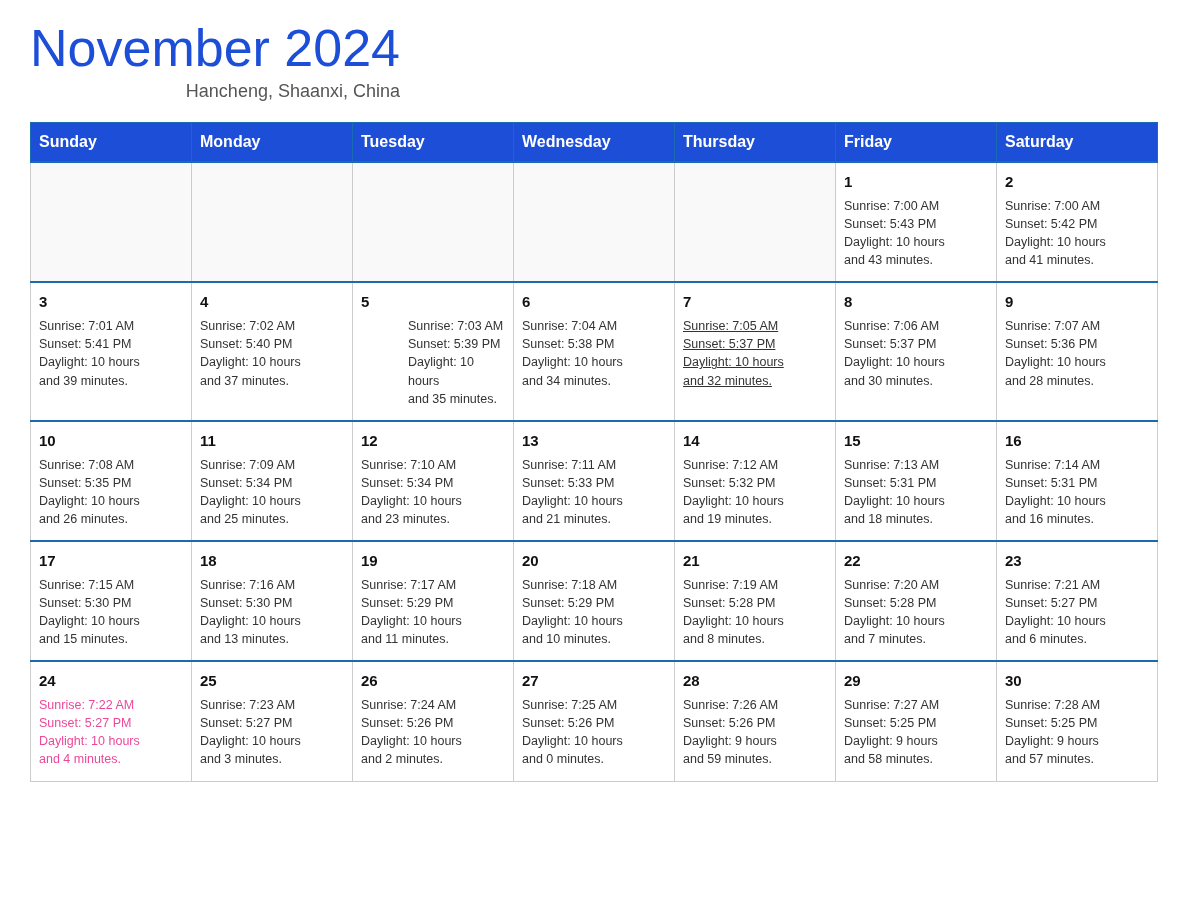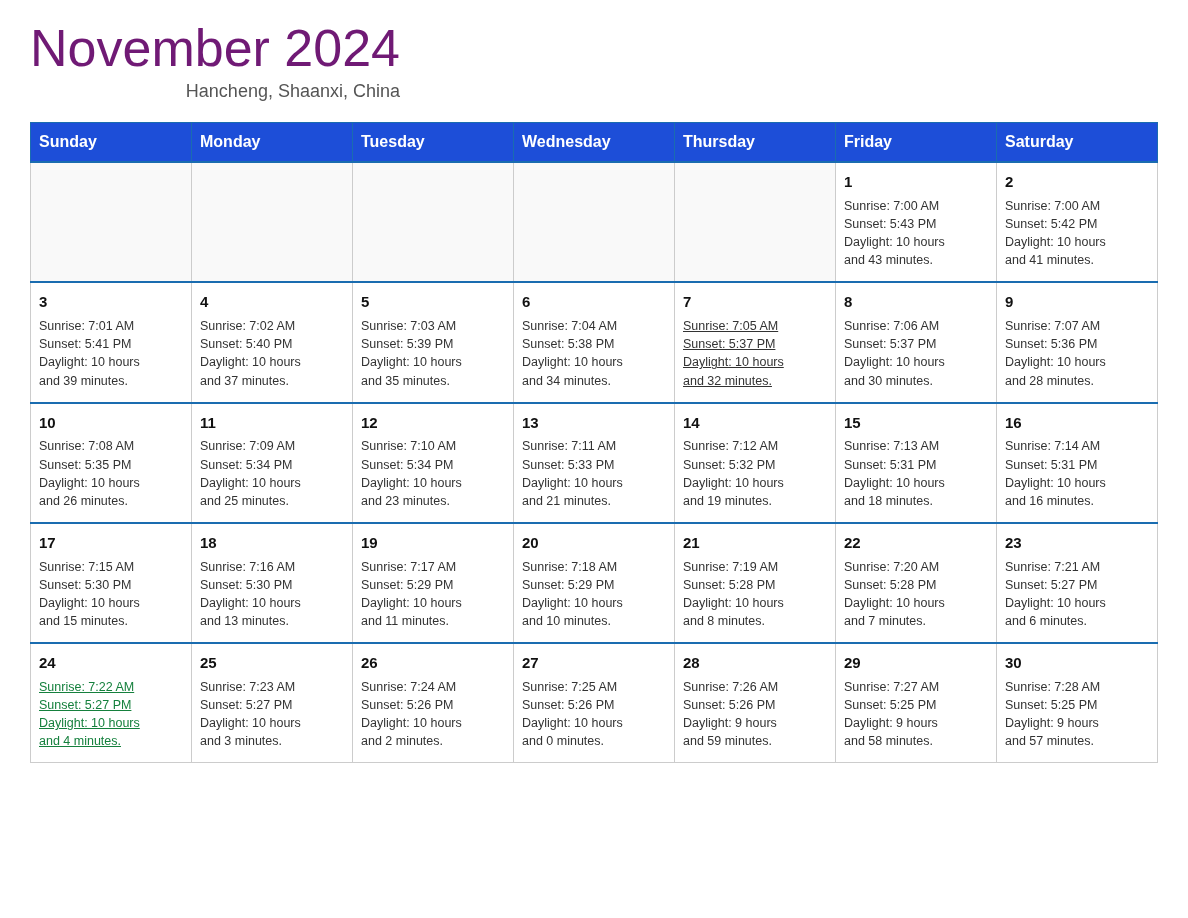--- a/index.html
+++ b/index.html
@@ -49,21 +49,21 @@
       font-size: 28px;
       font-weight: bold;
       color: #1a6cb0;
     }
     .title-area {
       text-align: right;
     }
     .main-title {
       font-size: 52px;
       font-weight: normal;
-      color: #701a75;
+      color: #1d4ed8;
       line-height: 1.1;
     }
     .subtitle {
       font-size: 18px;
       color: #555;
       margin-top: 4px;
     }
     .calendar {
       width: 100%;
       border-collapse: collapse;
@@ -143,21 +143,21 @@
         <td>
           <span class="day-num">3</span>
           <div style="font-size: 12.5px; line-height: 1.45; color: rgb(51, 51, 51);">Sunrise: 7:01 AM<br>Sunset: 5:41 PM<br>Daylight: 10 hours<br>and 39 minutes.</div>
         </td>
         <td>
           <span class="day-num">4</span>
           <div style="font-size: 12.5px; line-height: 1.45; color: rgb(51, 51, 51);">Sunrise: 7:02 AM<br>Sunset: 5:40 PM<br>Daylight: 10 hours<br>and 37 minutes.</div>
         </td>
         <td>
           <span class="day-num">5</span>
-          <div style="font-size: 12.5px; line-height: 1.45; color: rgb(51, 51, 51);">Sunrise: 7:03 AM<br>Sunset: 5:39 PM<br>Daylight: 10 hours<br>and 35 minutes.</div>
+          <div style="font-size: 12.5px; line-height: 1.45; color: rgb(51, 51, 51); margin-left: 47px;">Sunrise: 7:03 AM<br>Sunset: 5:39 PM<br>Daylight: 10 hours<br>and 35 minutes.</div>
         </td>
         <td>
           <span class="day-num">6</span>
           <div style="font-size: 12.5px; line-height: 1.45; color: rgb(51, 51, 51);">Sunrise: 7:04 AM<br>Sunset: 5:38 PM<br>Daylight: 10 hours<br>and 34 minutes.</div>
         </td>
         <td>
           <span class="day-num">7</span>
           <div style="font-size: 12.5px; line-height: 1.45; color: rgb(51, 51, 51); text-decoration: underline;">Sunrise: 7:05 AM<br>Sunset: 5:37 PM<br>Daylight: 10 hours<br>and 32 minutes.</div>
         </td>
         <td>
@@ -225,21 +225,21 @@
           <div style="font-size: 12.5px; line-height: 1.45; color: rgb(51, 51, 51);">Sunrise: 7:20 AM<br>Sunset: 5:28 PM<br>Daylight: 10 hours<br>and 7 minutes.</div>
         </td>
         <td>
           <span class="day-num">23</span>
           <div style="font-size: 12.5px; line-height: 1.45; color: rgb(51, 51, 51);">Sunrise: 7:21 AM<br>Sunset: 5:27 PM<br>Daylight: 10 hours<br>and 6 minutes.</div>
         </td>
       </tr>
       <tr>
         <td>
           <span class="day-num">24</span>
-          <div style="font-size: 12.5px; line-height: 1.45; color: #15803d; text-decoration: underline;">Sunrise: 7:22 AM<br>Sunset: 5:27 PM<br>Daylight: 10 hours<br>and 4 minutes.</div>
+          <div style="font-size: 12.5px; line-height: 1.45; color: #ec4899;">Sunrise: 7:22 AM<br>Sunset: 5:27 PM<br>Daylight: 10 hours<br>and 4 minutes.</div>
         </td>
         <td>
           <span class="day-num">25</span>
           <div style="font-size: 12.5px; line-height: 1.45; color: rgb(51, 51, 51);">Sunrise: 7:23 AM<br>Sunset: 5:27 PM<br>Daylight: 10 hours<br>and 3 minutes.</div>
         </td>
         <td>
           <span class="day-num">26</span>
           <div style="font-size: 12.5px; line-height: 1.45; color: rgb(51, 51, 51);">Sunrise: 7:24 AM<br>Sunset: 5:26 PM<br>Daylight: 10 hours<br>and 2 minutes.</div>
         </td>
         <td>

